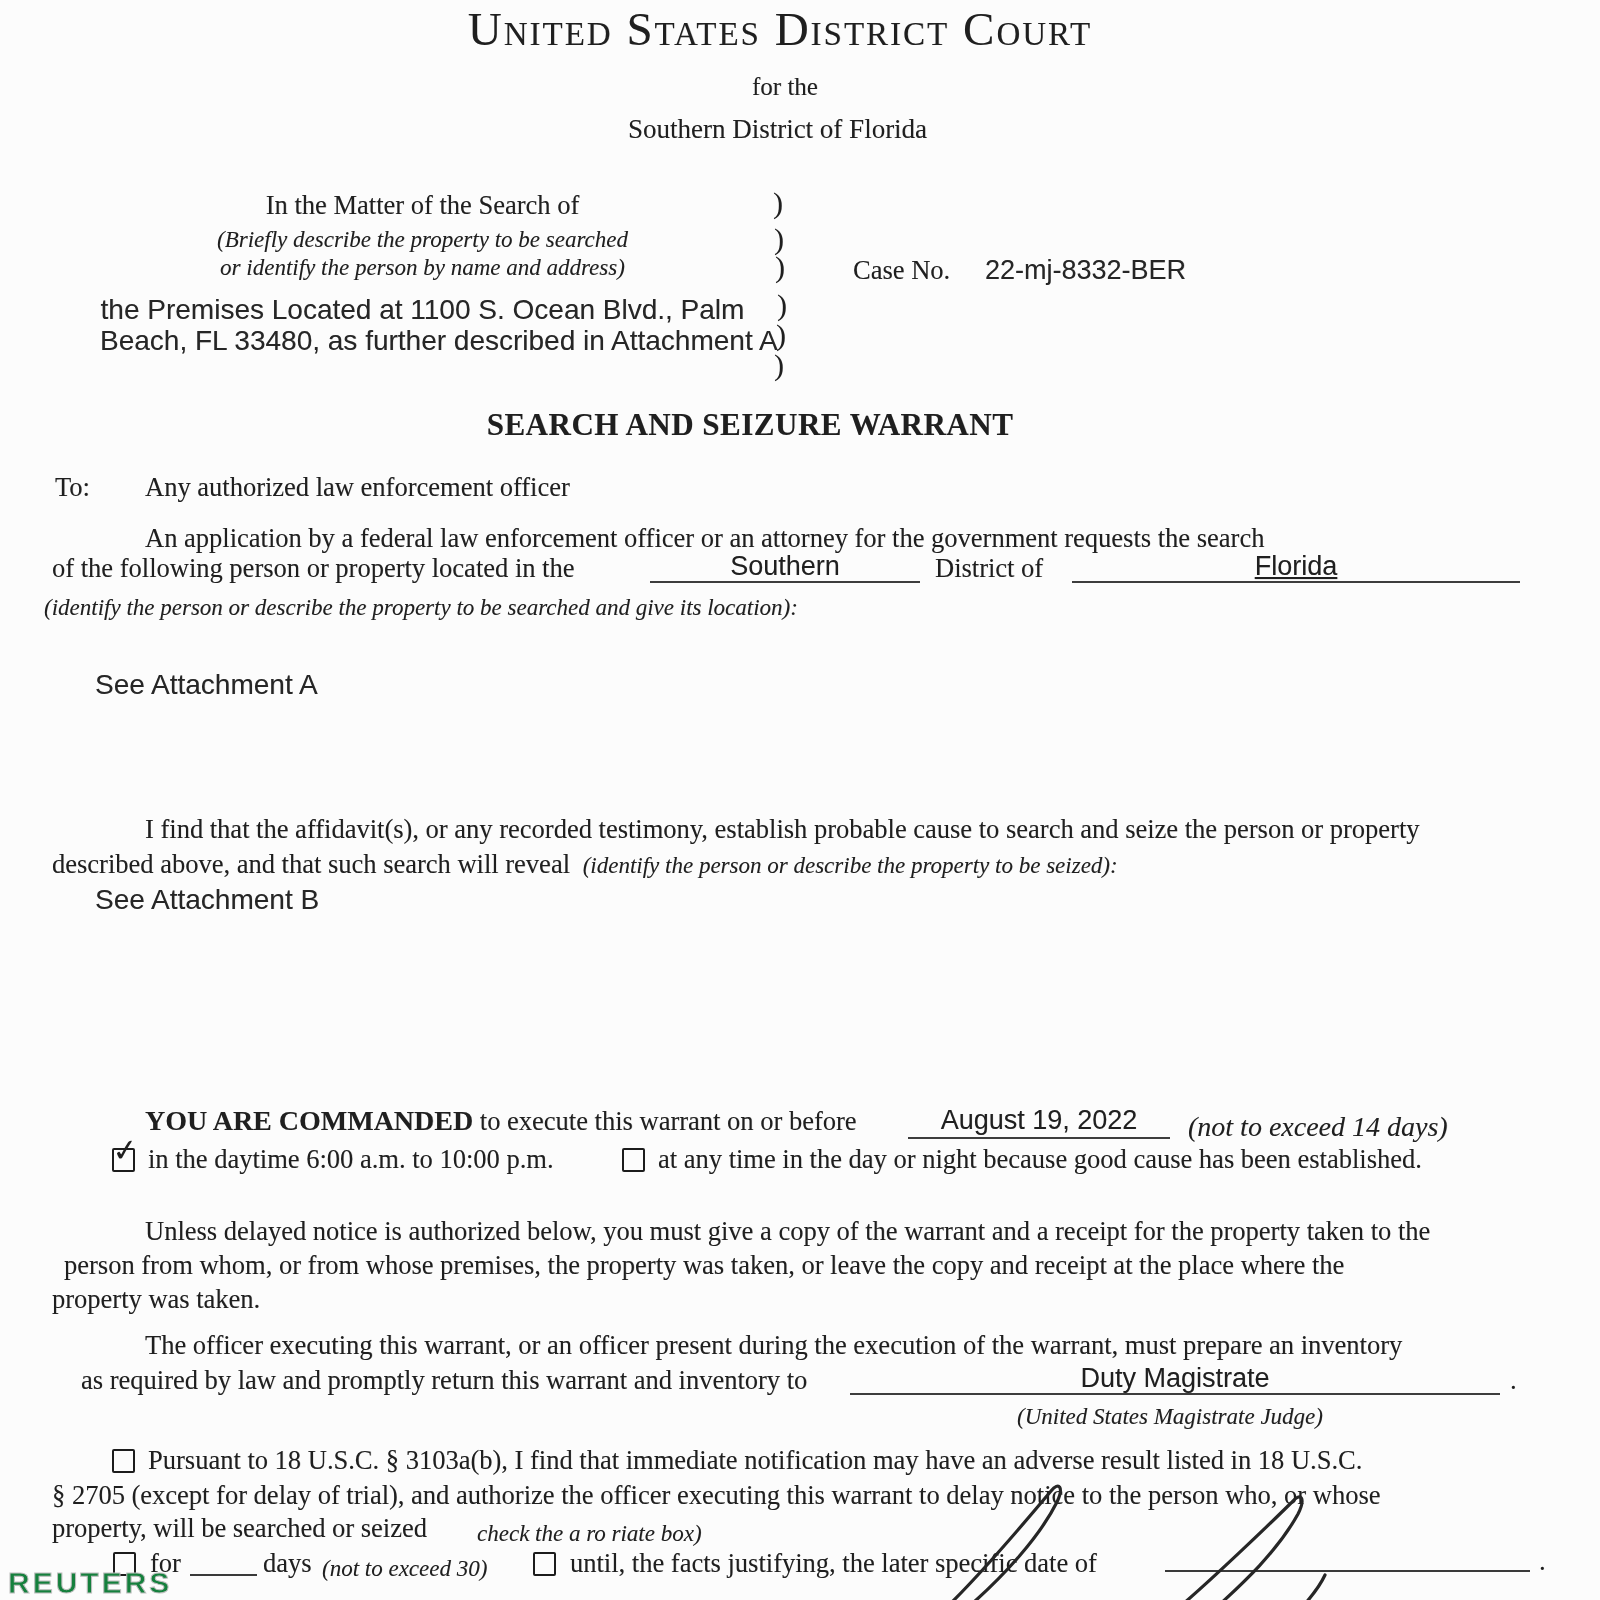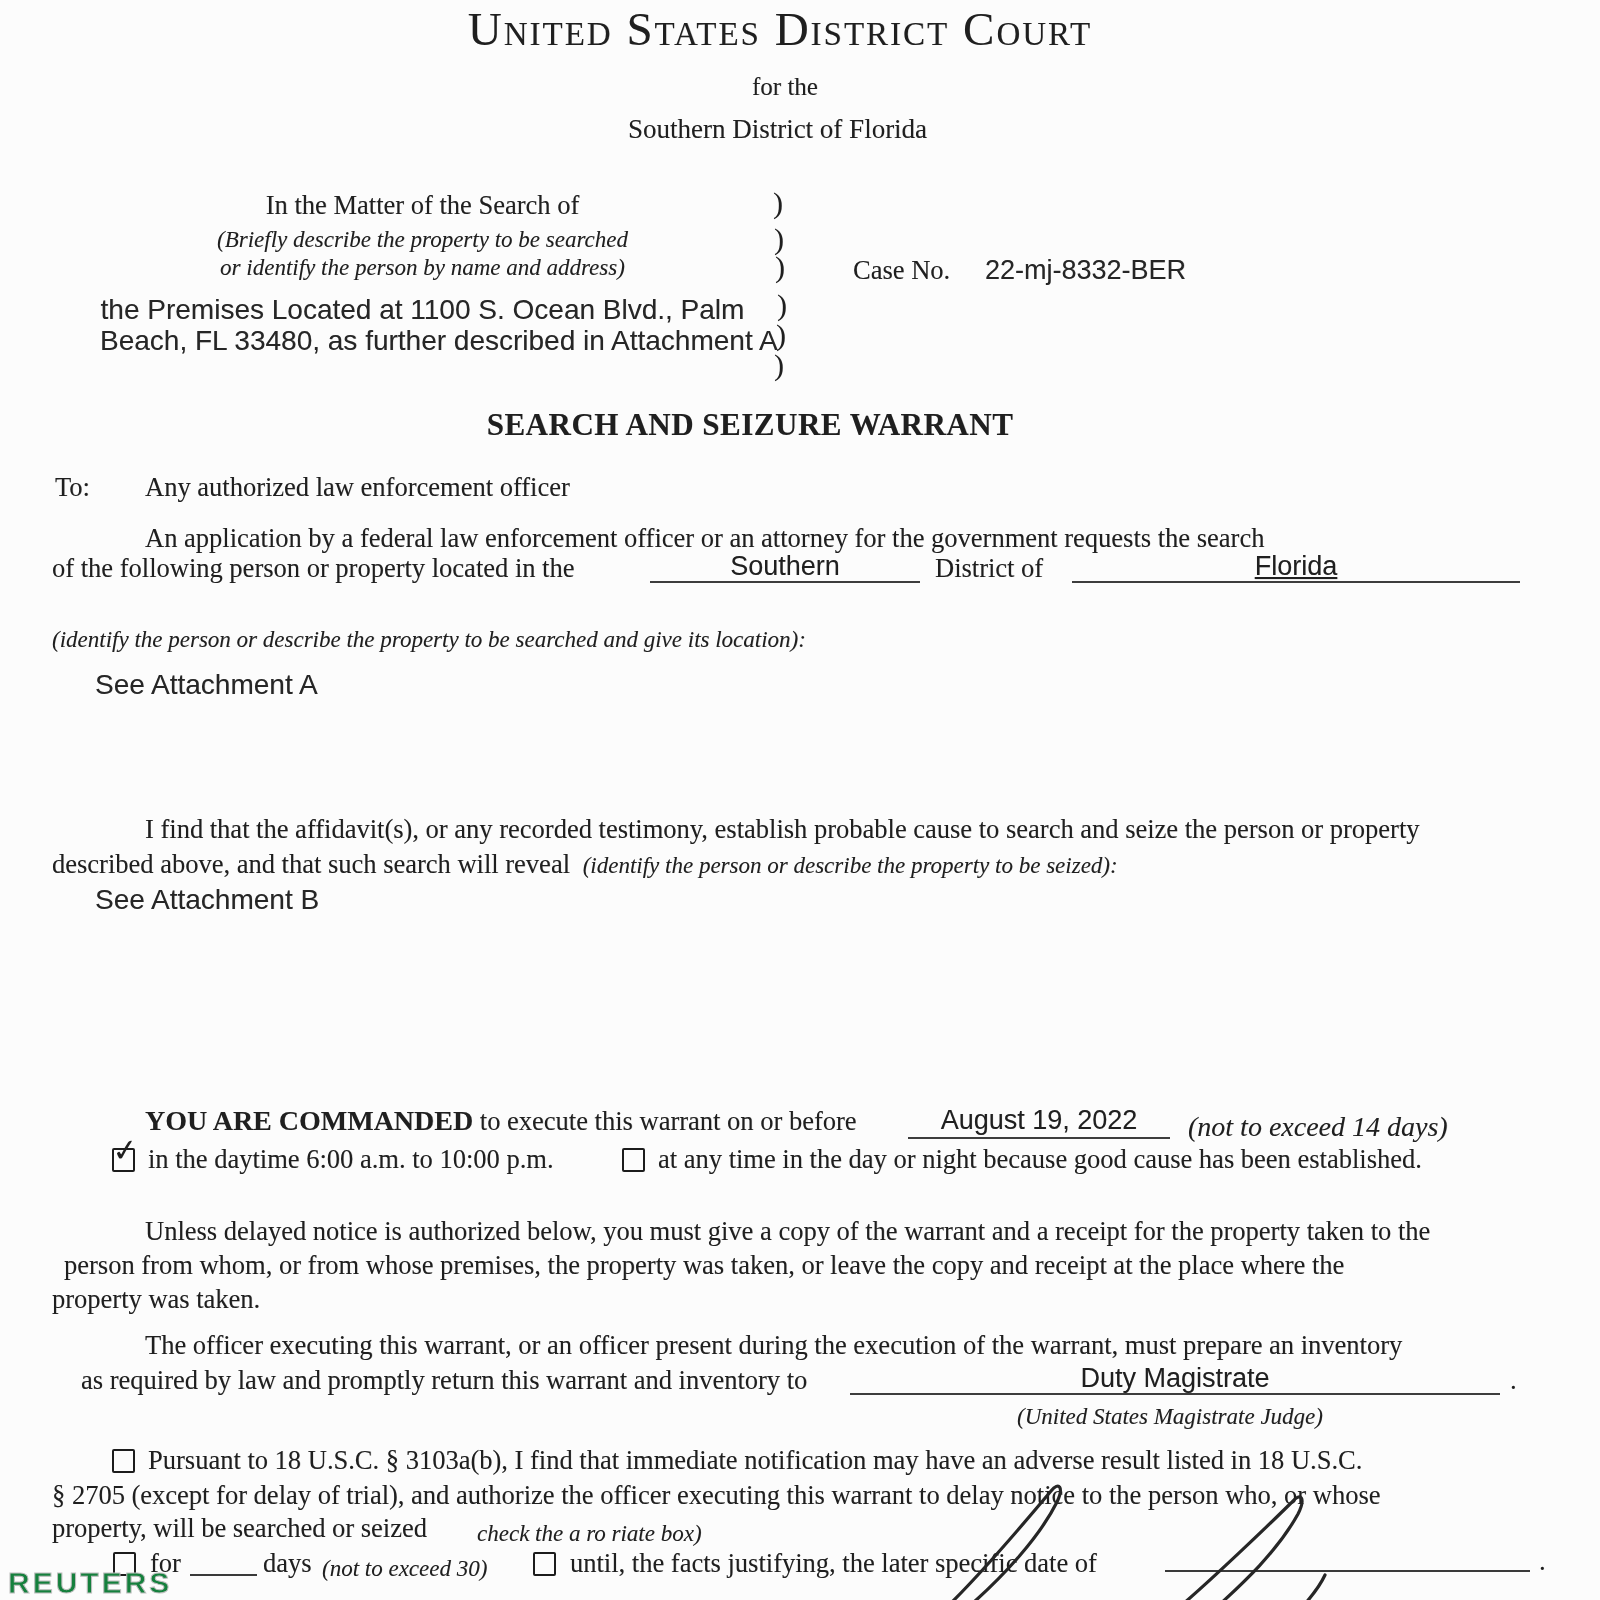--- a/index.html
+++ b/index.html
@@ -60,21 +60,21 @@
   <div class="abs center warrant-title" style="left:0;top:408px;width:1500px;">SEARCH AND SEIZURE WARRANT</div>
 
   <span class="abs" style="left:55px;top:470px;">To:</span>
   <span class="abs" style="left:145px;top:470px;">Any authorized law enforcement officer</span>
 
   <div class="abs" style="left:145px;top:521px;">An application by a federal law enforcement officer or an attorney for the government requests the search</div>
   <div class="abs" style="left:52px;top:551px;">of the following person or property located in the</div>
   <div class="fill-abs" style="left:650px;top:551px;width:270px;">Southern</div>
   <div class="abs" style="left:935px;top:551px;">District of</div>
   <div class="fill-abs" style="left:1072px;top:551px;width:448px;text-decoration:underline;">Florida</div>
-  <div class="abs it" style="left:52px;top:591px;margin-top:32px;">(identify the person or describe the property to be searched and give its location):</div>
+  <div class="abs it" style="left:44px;top:591px;">(identify the person or describe the property to be searched and give its location):</div>
   <div class="abs sans" style="left:95px;top:668px;font-size:28px;">See Attachment A</div>
 
   <div class="abs" style="left:145px;top:812px;">I find that the affidavit(s), or any recorded testimony, establish probable cause to search and seize the person or property</div>
   <div class="abs" style="left:52px;top:847px;">
     <span>described above, and that such search will reveal</span>
     <span class="it" style="margin-left:6px;">(identify the person or describe the property to be seized):</span>
   </div>
   <div class="abs sans" style="left:95px;top:883px;font-size:28px;">See Attachment B</div>
 
   <div class="abs" style="left:145px;top:1104px;">

